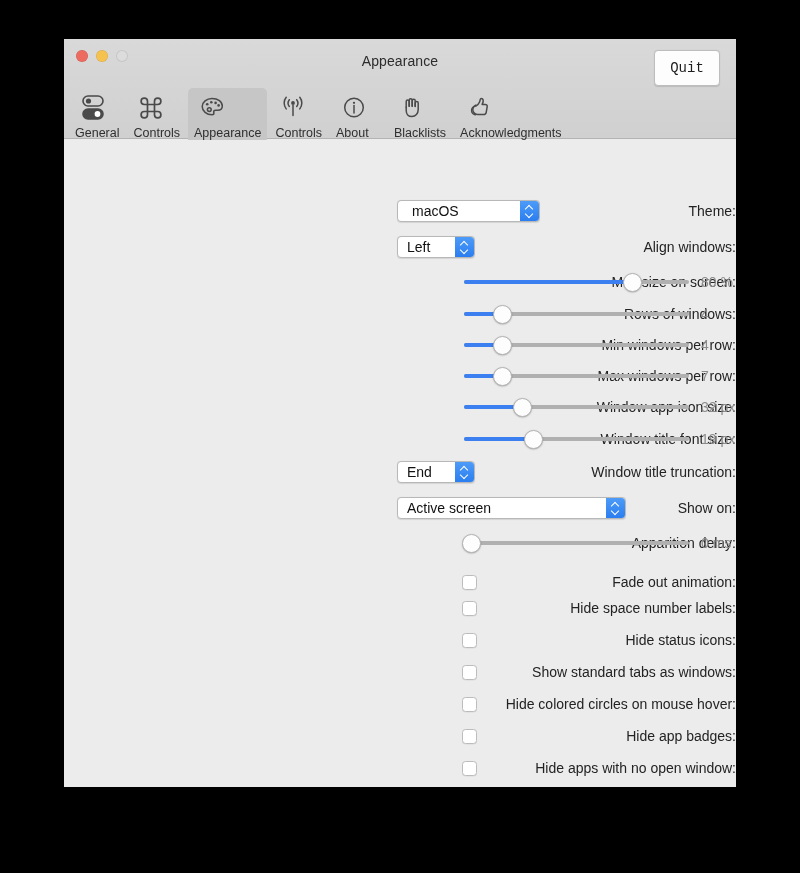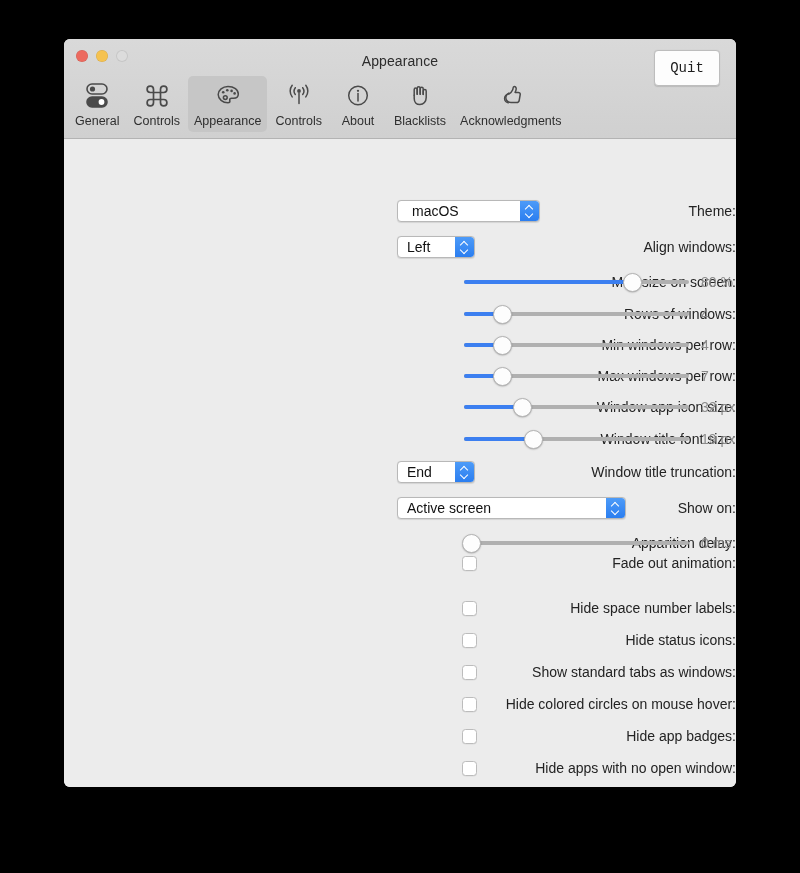--- a/index.html
+++ b/index.html
@@ -14,21 +14,21 @@
   }
 
   
   #window {
     position: absolute;
     left: 64px;
     top: 39px;
     width: 672px;
     height: 748px;
     background: #ececec;
-    border-radius: 6px;
+    border-radius: 0;
     box-shadow: 0 0 0 0.5px rgba(0,0,0,0.35);
     overflow: hidden;
   }
 
   
   #titlebar {
     position: relative;
     height: 100px;
     background: linear-gradient(to bottom, #d9d9d9 0%, #d0d0d0 100%);
     border-bottom: 1px solid #b3b3b3;
@@ -82,25 +82,24 @@
     bottom: 0;
     height: 66px;
     display: flex;
     align-items: flex-start;
     padding-left: 4px;
   }
   .tb-item {
     width: auto;
     min-width: 56px;
     padding: 3px 6px 4px 6px;
-    margin: 4px 1px;
+    margin: 16px 1px;
     border-radius: 5px;
     display: flex;
     flex-direction: column;
-    align-items: center;
     cursor: default;
   }
   .tb-item.selected { background: #c6c6c6; }
   .tb-icon {
     height: 34px;
     width: 36px;
     display: flex;
     align-items: center;
     justify-content: center;
   }
@@ -470,21 +469,21 @@
       <span class="field" style="left:400px;width:225px">
         <span class="slider" style="width:225px">
           <span class="track"></span>
           <span class="fill" style="width:0%"></span>
           <span class="thumb" style="left:-2px"></span>
         </span>
       </span>
       <span class="val">0 ms</span>
     </div>
 
-    <div class="row" style="top:412px">
+    <div class="row" style="top:431px">
       <span class="lbl" style="width:326px">Fade out animation:</span>
       <span class="field" style="left:398px">
         <span class="checkbox"></span>
       </span>
     </div>
 
     <div class="row" style="top:457px">
       <span class="lbl" style="width:326px">Hide space number labels:</span>
       <span class="field" style="left:398px">
         <span class="checkbox"></span>

